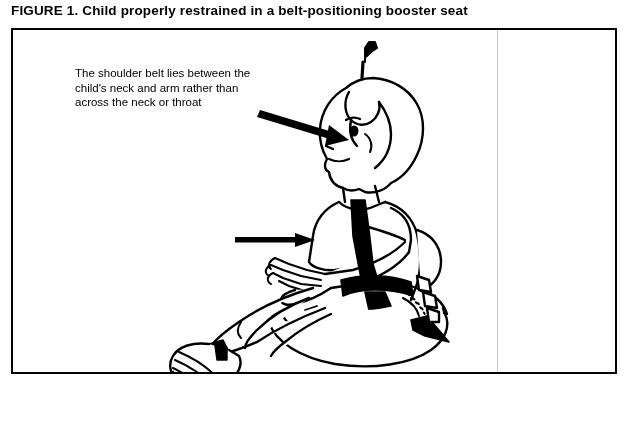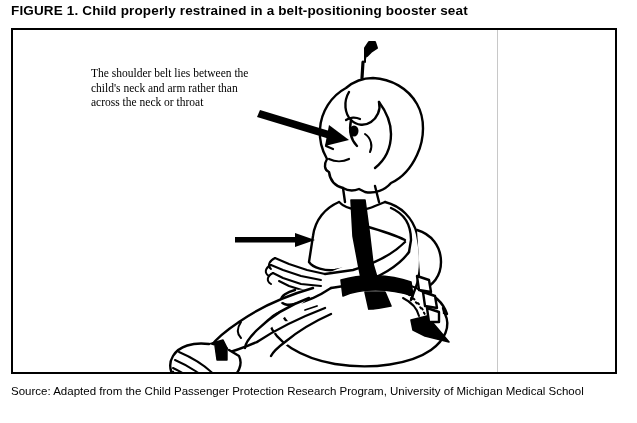--- a/index.html
+++ b/index.html
@@ -60,24 +60,23 @@
   }
   .annotation {
     position: absolute;
     font-size: 11.5px;
     line-height: 14.5px;
     font-family: "Liberation Sans", sans-serif;
     color: #000000;
     white-space: pre-line;
   }
   .ann-shoulder {
-    left: 78px;
+    left: 62px;
     top: 36px;
     width: 240px;
-    font-family: Liberation Serif, serif;
   }
   .ann-lap {
     left: 40px;
     top: 188px;
     width: 200px;
   }
   .source-note {
     position: absolute;
     left: 11px;
     top: 384px;
@@ -242,15 +241,14 @@
 
     </svg>
 
     <div class="annotation ann-shoulder">The shoulder belt lies between the
 child's neck and arm rather than
 across the neck or throat</div>
 
 
   </div>
 
-  <div class="source-note">Source: Adapted from the Child Passenger Protection Research Program, University of Michigan Medical School</div>
 
 </div>
 
 </body></html>

